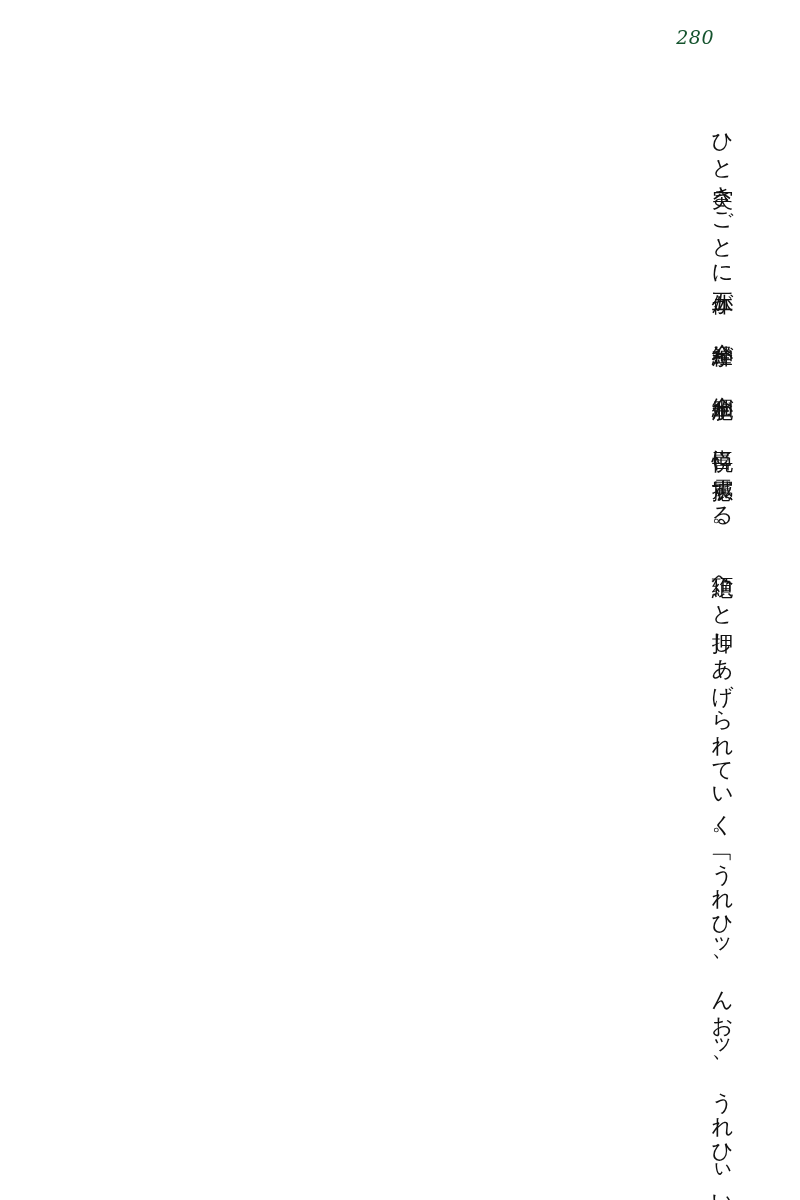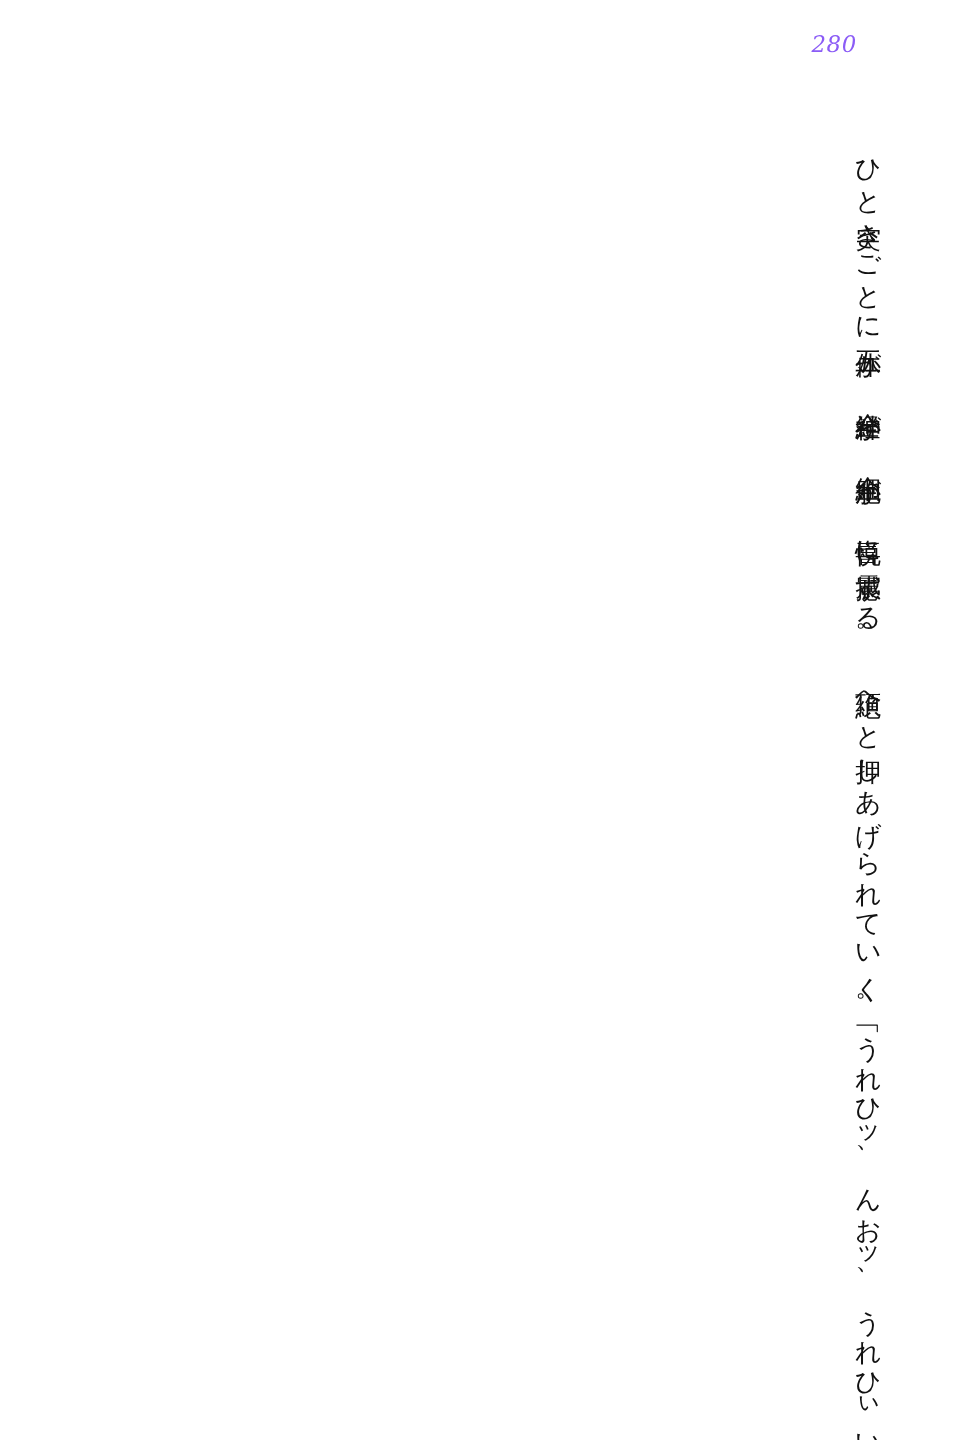--- a/index.html
+++ b/index.html
@@ -17,21 +17,21 @@
     color: #111111;
   }
   #page-number {
     position: absolute;
     top: 26px;
     right: 86px;
     font-family: "DejaVu Serif", "Liberation Serif", serif;
     font-style: italic;
     font-size: 19px;
     letter-spacing: 0.5px;
-    color: #8b5cf6;
+    color: #14532d;
   }
   #body-text {
     position: absolute;
     top: 96px;
     right: 60px;
     height: 1040px;
     width: 680px;
     writing-mode: vertical-rl;
     text-orientation: upright;
     display: flex;

